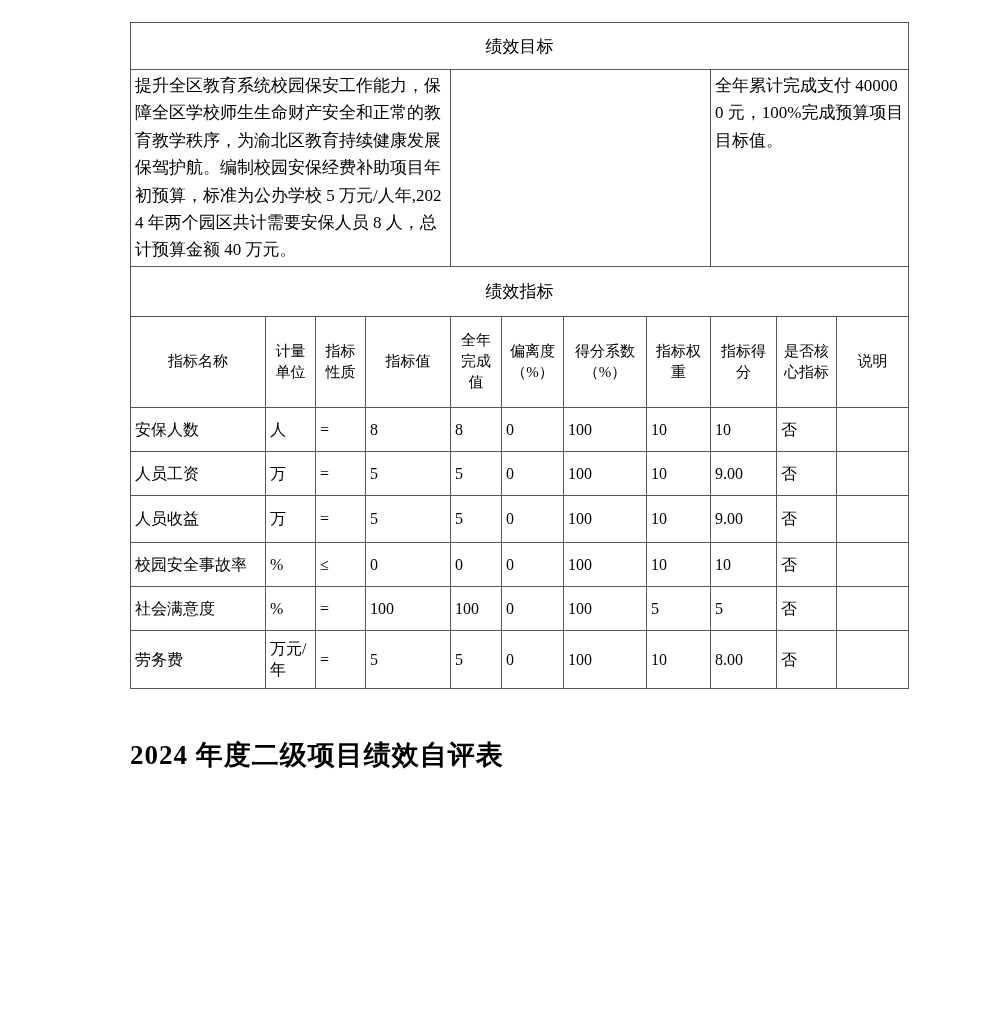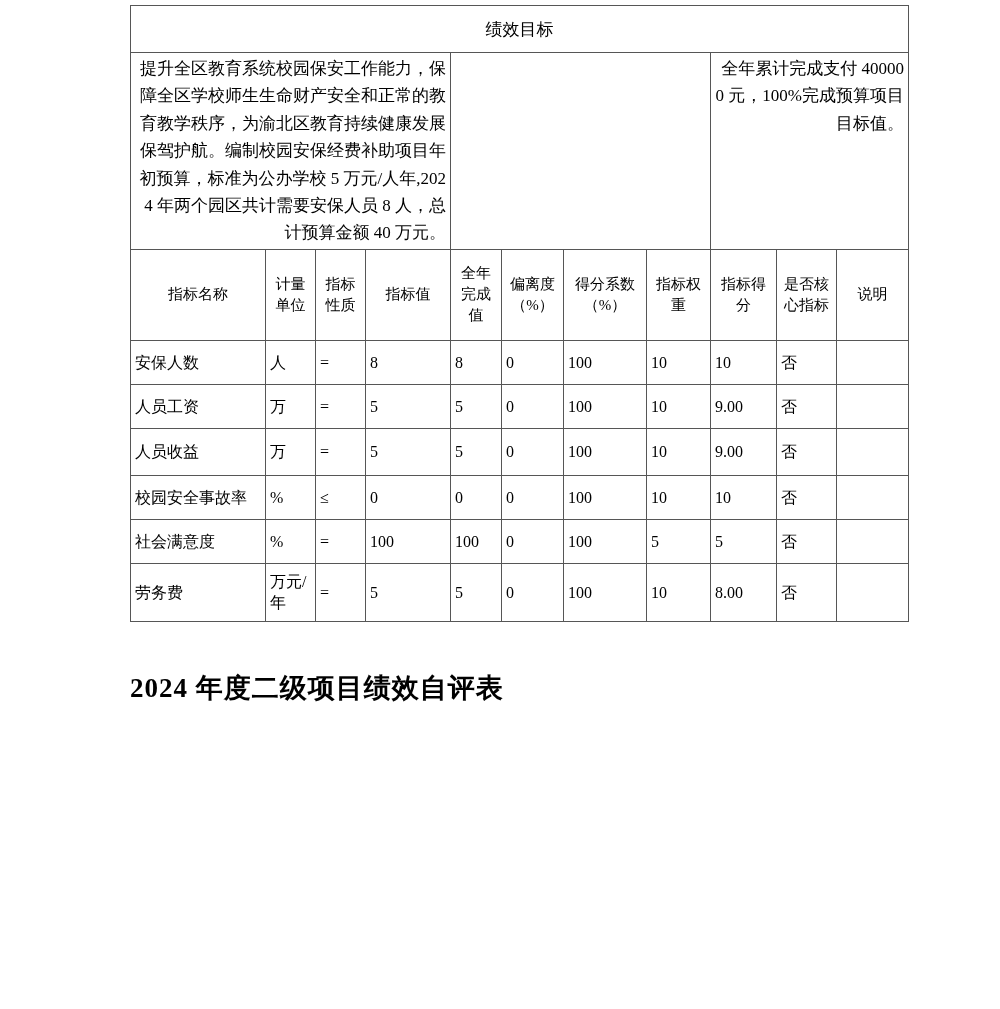--- a/index.html
+++ b/index.html
@@ -4,21 +4,21 @@
 <style>
   html,body { margin:0; padding:0; }
   body {
     width:1000px; height:1009px;
     background:#ffffff;
     color:#000000;
     font-family:"Liberation Serif","DejaVu Serif",serif;
     position:relative;
     overflow:hidden;
   }
-  .sheet { position:absolute; left:130px; top:5px; width:778px; }
+  .sheet { position:absolute; left:130px; top:22px; width:778px; }
   table.perf {
     border-collapse:collapse;
     table-layout:fixed;
     width:778px;
   }
   table.perf td, table.perf th {
     border:1px solid #565656;
     font-weight:normal;
     overflow:hidden;
     word-break:break-all;
@@ -34,21 +34,21 @@
     text-align:center;
     vertical-align:middle;
     font-size:17px;
     line-height:24px;
     padding:0 6px;
   }
   .b-head.narrow { padding:0 14px; }
   
   .goal-cell {
     vertical-align:top;
-    text-align:right;
+    text-align:left;
     font-size:17px;
     line-height:27.4px;
     padding:2px 4px;
     margin-top:24px;
   }
   
   .col-head {
     text-align:center;
     vertical-align:middle;
     font-size:15px;
@@ -96,20 +96,23 @@
       <td class="section-head" colspan="11">绩效目标</td>
     </tr>
 
 
     <tr style="height:192px">
       <td class="goal-cell" colspan="4">提升全区教育系统校园保安工作能力，保障全区学校师生生命财产安全和正常的教育教学秩序，为渝北区教育持续健康发展保驾护航。编制校园安保经费补助项目年初预算，标准为公办学校 5 万元/人年,2024 年两个园区共计需要安保人员 8 人，总计预算金额 40 万元。</td>
       <td class="goal-cell" colspan="4"></td>
       <td class="goal-cell" colspan="3">全年累计完成支付 400000 元，100%完成预算项目目标值。</td>
     </tr>
 
+    <tr style="height:50px">
+      <td class="section-head" colspan="11">绩效指标</td>
+    </tr>
 
     <tr style="height:91px">
       <th class="col-head">指标名称</th>
       <th class="col-head">计量单位</th>
       <th class="col-head">指标性质</th>
       <th class="col-head">指标值</th>
       <th class="col-head">全年完成值</th>
       <th class="col-head">偏离度（%）</th>
       <th class="col-head">得分系数（%）</th>
       <th class="col-head">指标权重</th>

